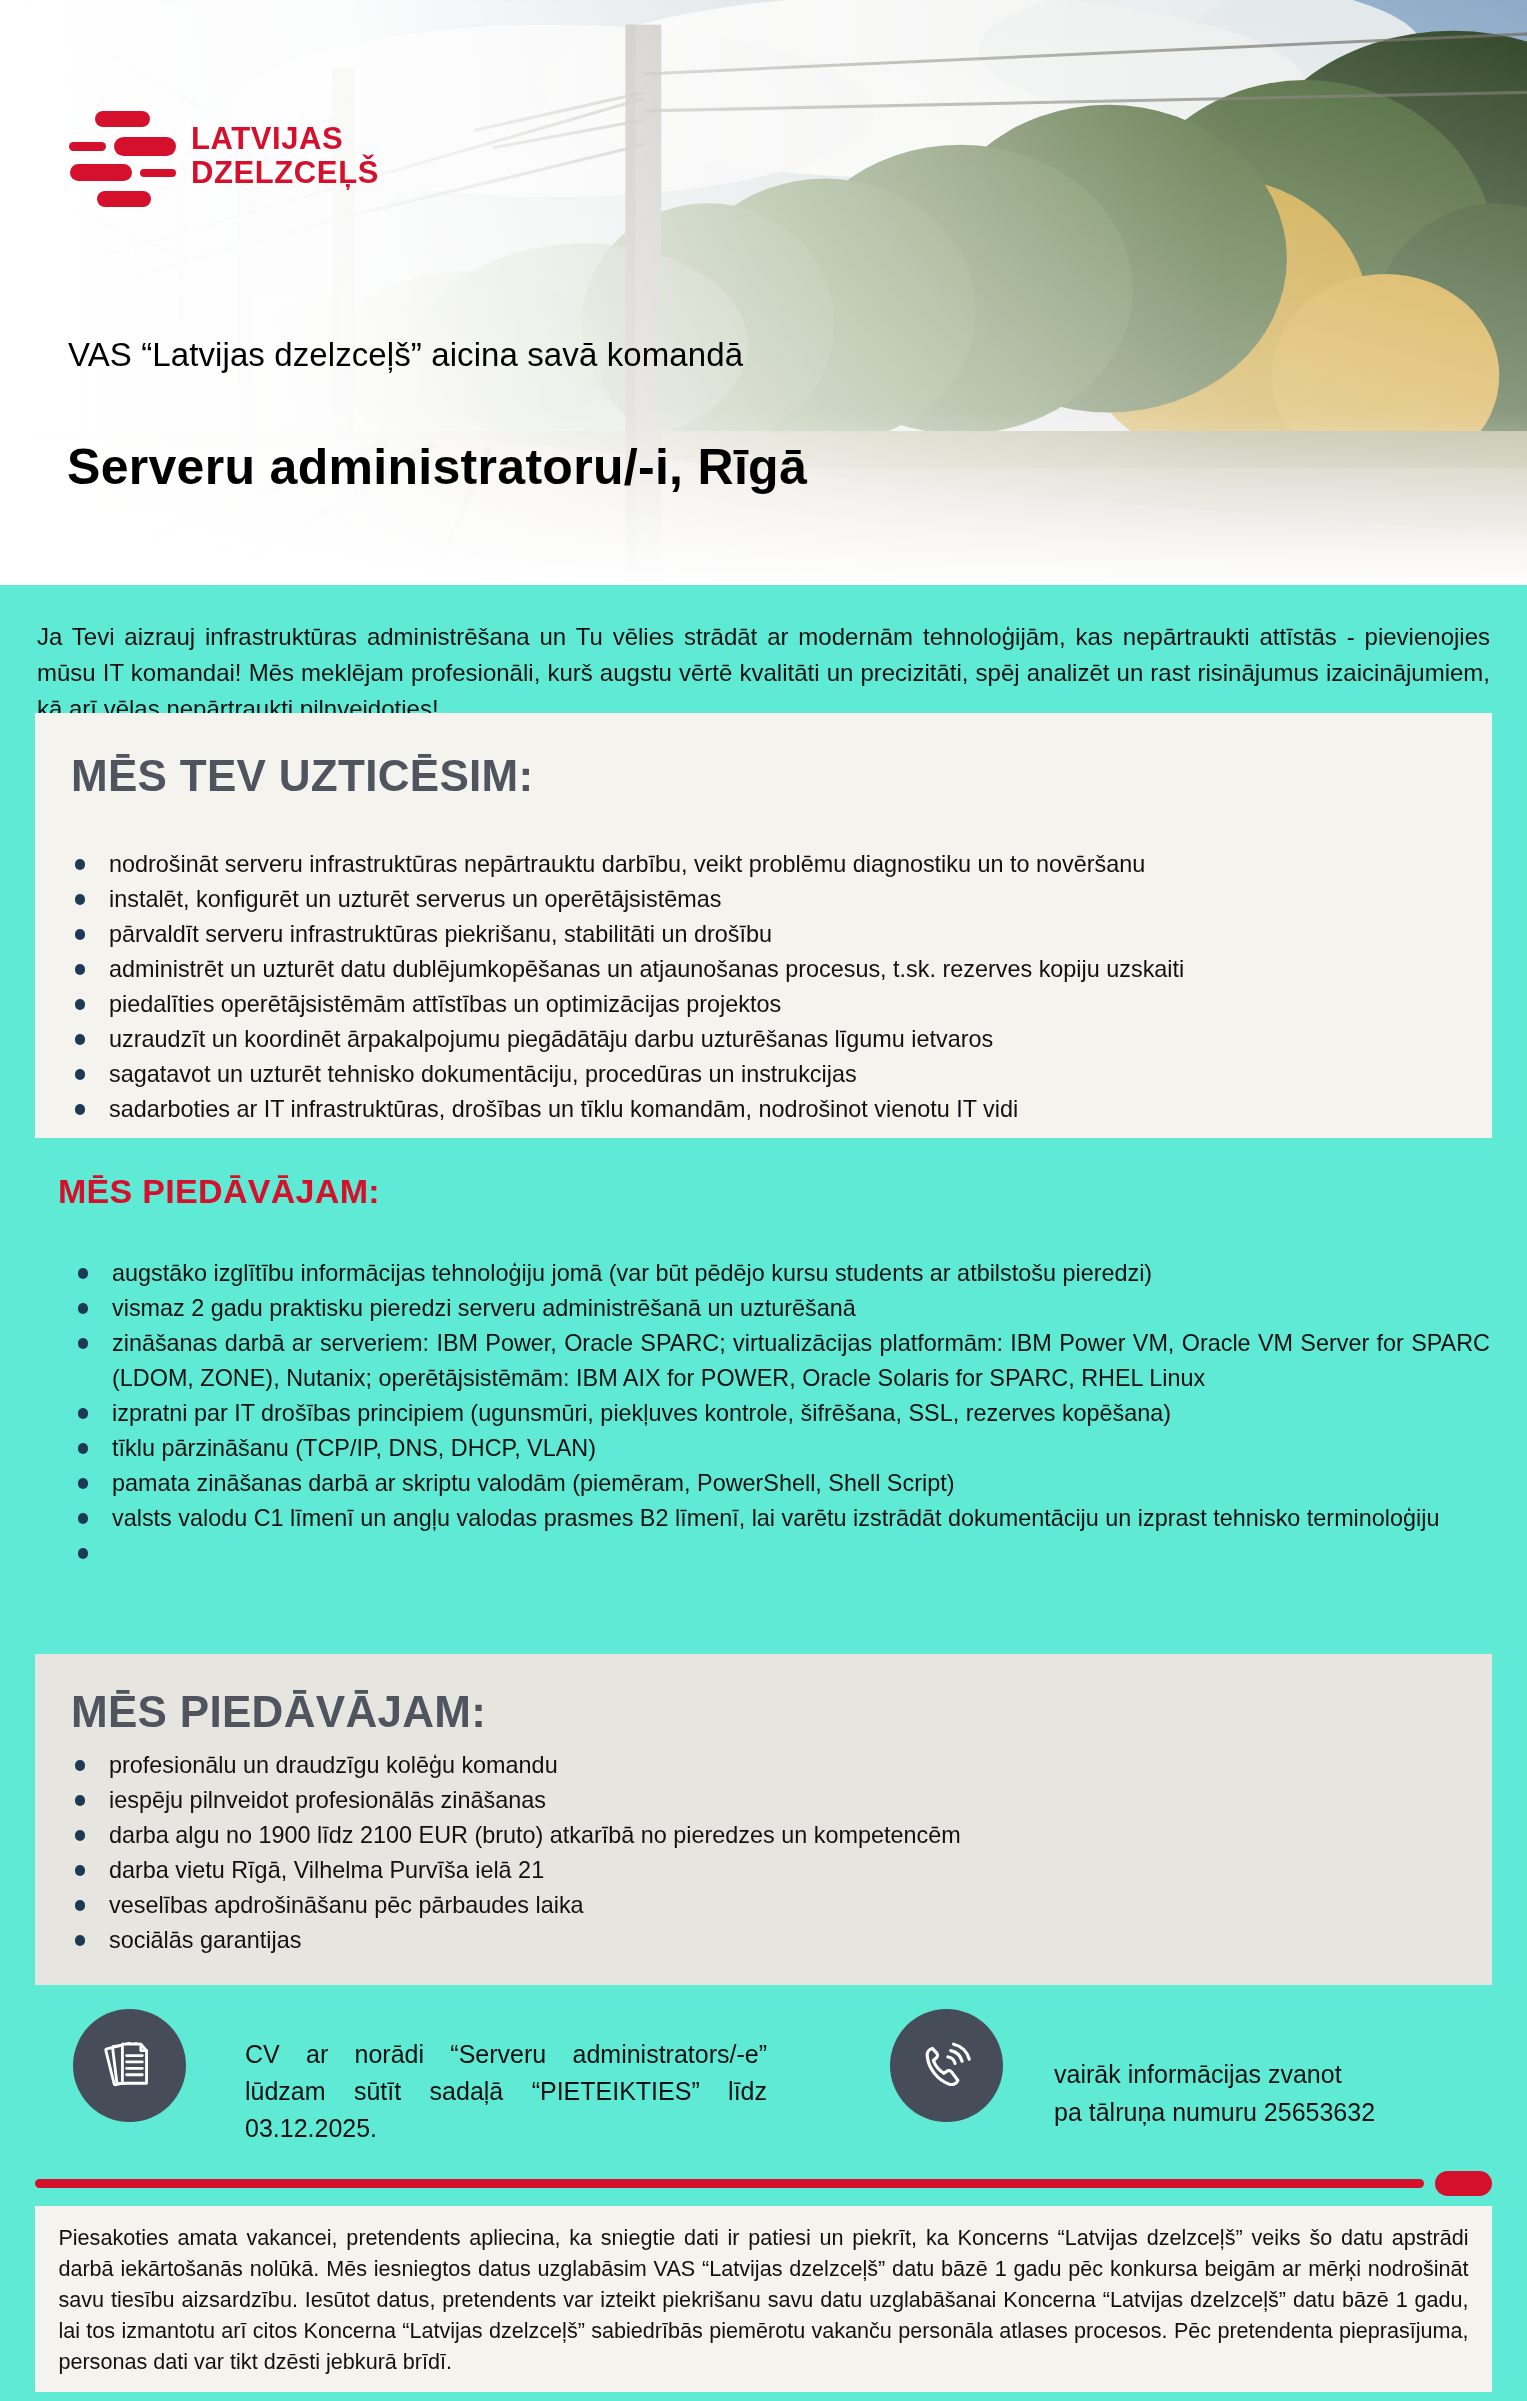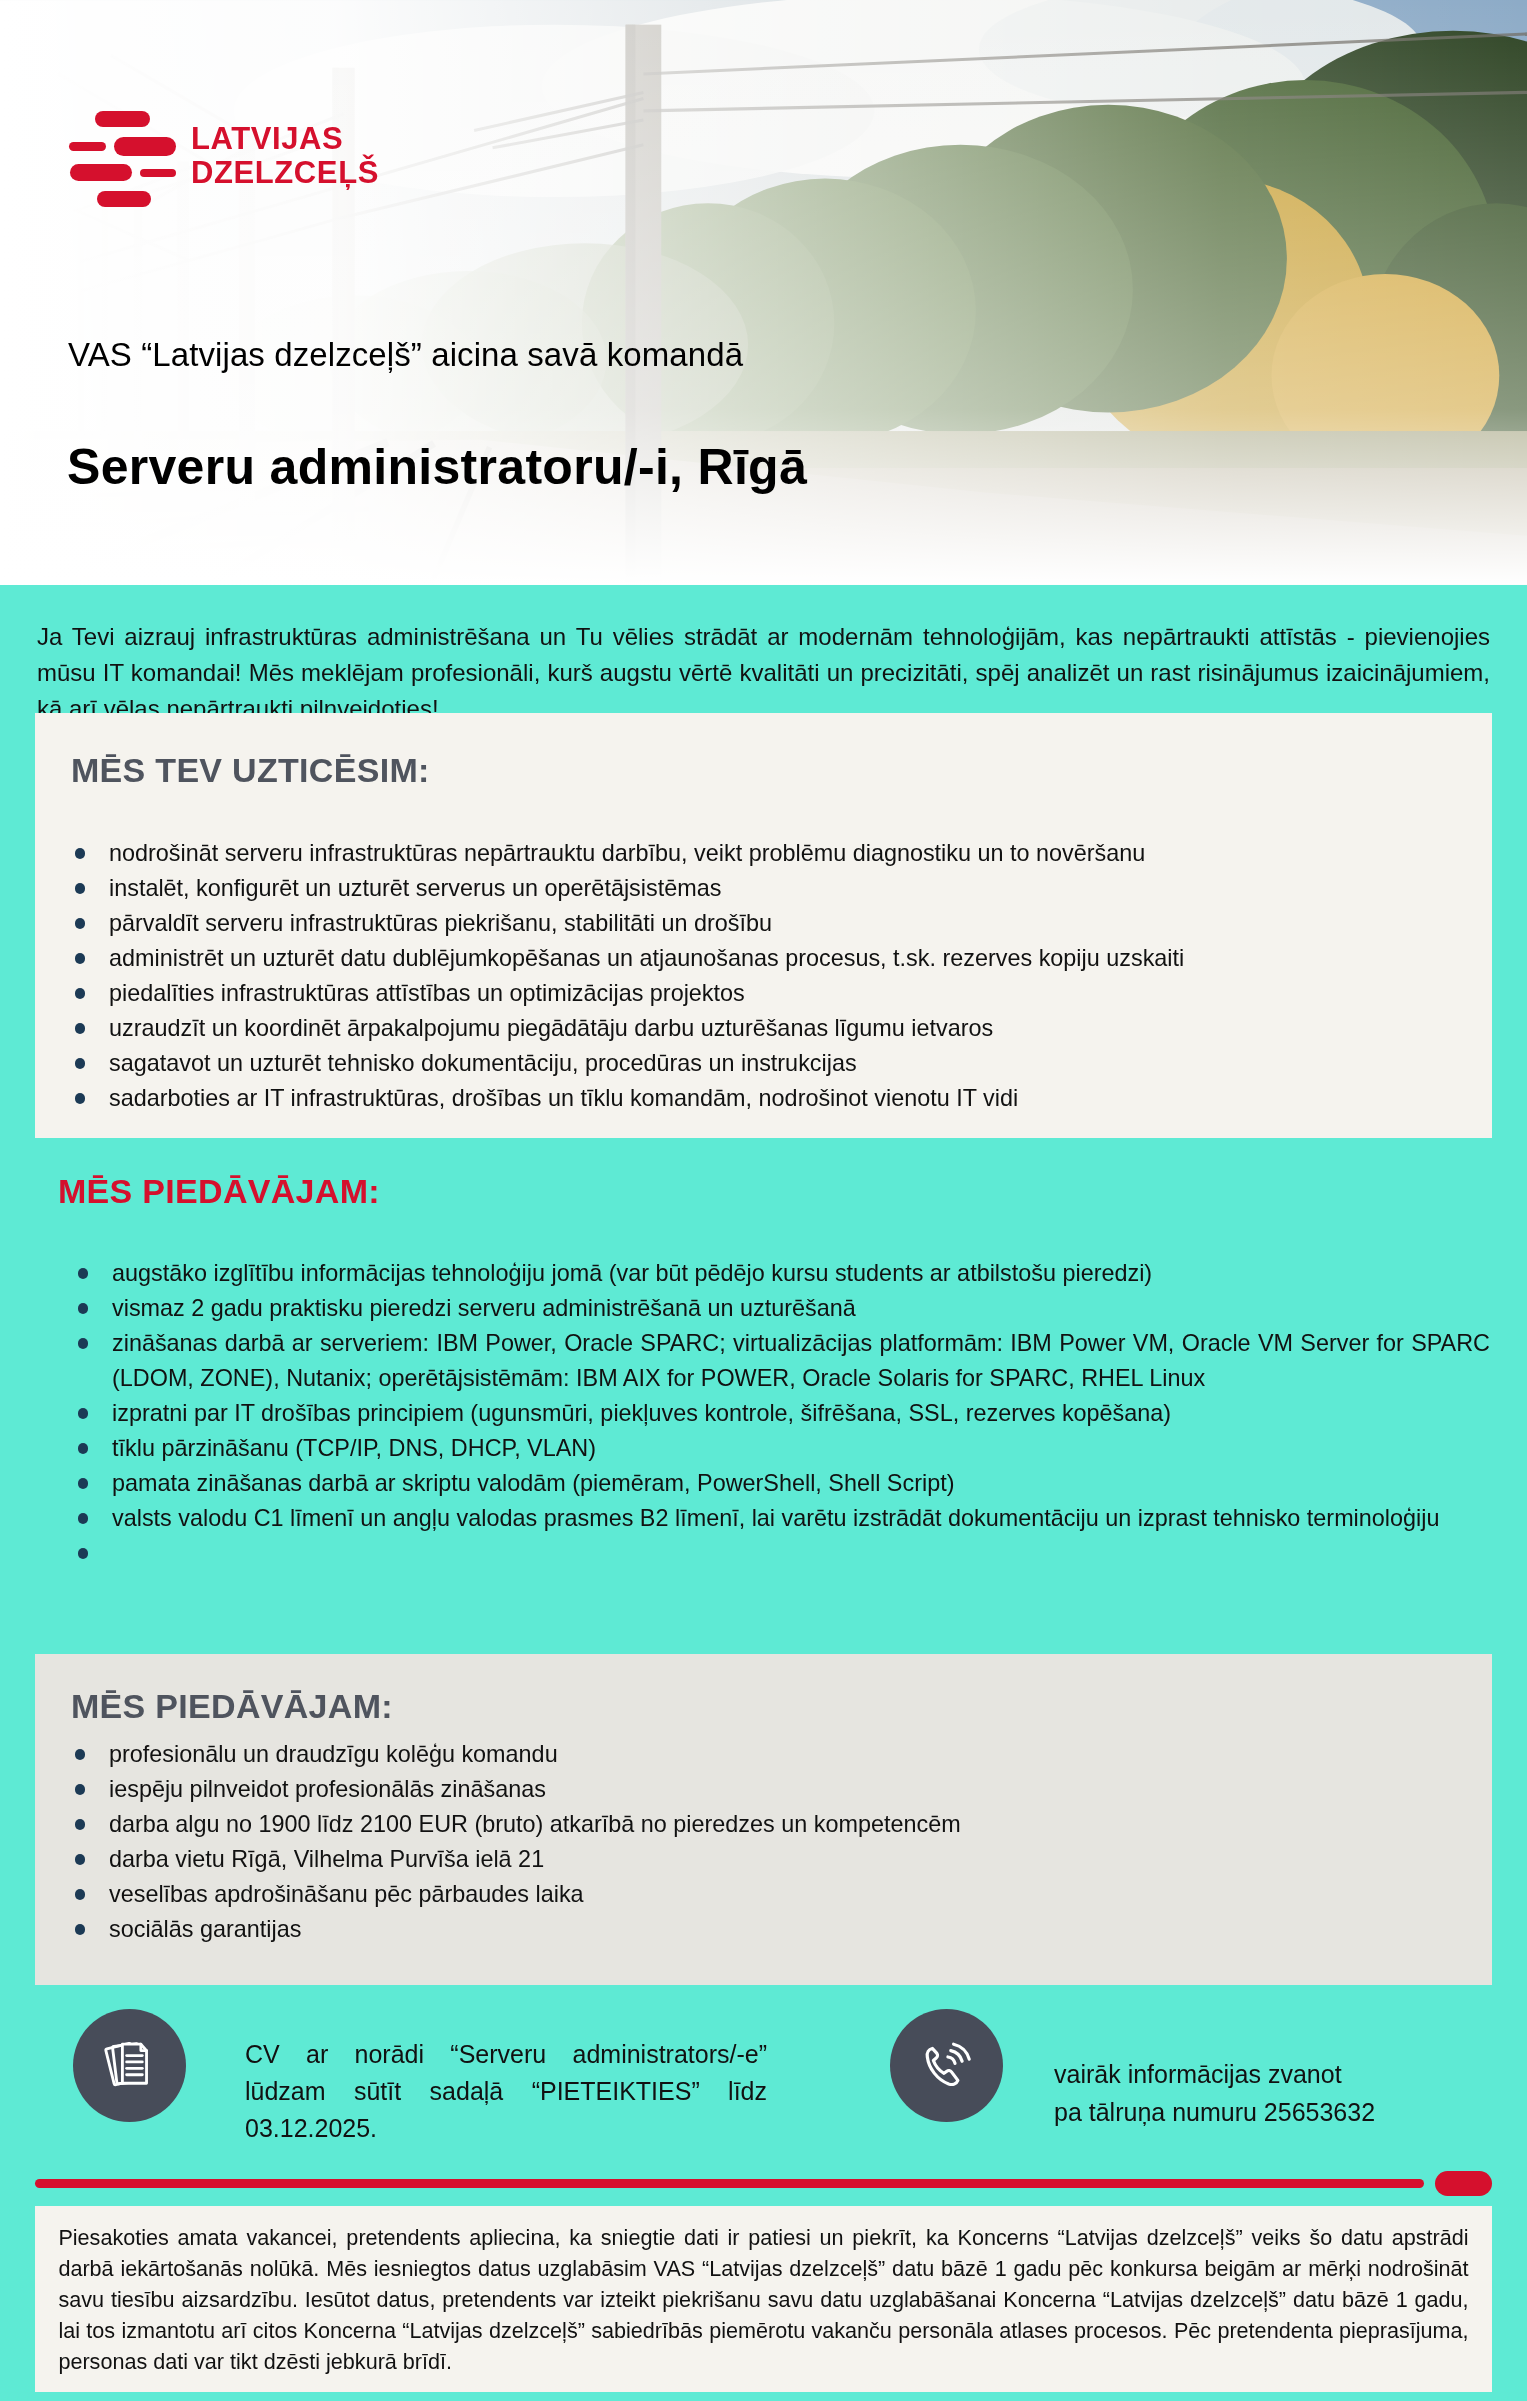--- a/index.html
+++ b/index.html
@@ -25,21 +25,21 @@
   }
   
   .subtitle{position:absolute;left:68px;top:336px;font-size:33px;letter-spacing:0.1px;color:#000;}
   .title{position:absolute;left:67px;top:438px;font-size:50px;font-weight:bold;color:#000;letter-spacing:0.3px;}
   
   .intro{position:absolute;left:37px;top:595px;width:1453px;font-size:24px;line-height:36px;text-align:justify;}
   
   .panel{position:absolute;left:35px;width:1457px;}
   .panel-1{top:713px;height:425px;background:#F5F3EE;}
   .panel-3{top:1654px;height:331px;background:#E6E5E0;}
-  .sec-heading{margin:0;font-size:34px;font-weight:bold;color:#4F545E;letter-spacing:0.3px;}
+  .sec-heading{margin:0;font-size:44px;font-weight:bold;color:#4F545E;letter-spacing:0.3px;}
   .panel-1 .sec-heading{padding:38px 0 0 36px;}
   .panel-3 .sec-heading{padding:33px 0 0 36px;}
   .sec2-heading{
     position:absolute;left:58px;top:1172px;margin:0;font-size:34px;font-weight:bold;
     color:#D5102D;letter-spacing:0.3px;
   }
   ul.bullets{list-style:none;margin:16px;padding:0;}
   ul.bullets li{position:relative;padding-left:38px;font-size:23.4px;line-height:35px;text-align:justify;}
   ul.bullets .dot{position:absolute;left:3.7px;top:12.3px;width:10.5px;height:10.5px;border-radius:50%;background:#1C3A55;}
   .panel-1 ul.bullets{margin:46px 28px 0 36px;}
@@ -161,21 +161,21 @@
 
   <p class="intro">Ja Tevi aizrauj infrastruktūras administrēšana un Tu vēlies strādāt ar modernām tehnoloģijām, kas nepārtraukti attīstās - pievienojies mūsu IT komandai! Mēs meklējam profesionāli, kurš augstu vērtē kvalitāti un precizitāti, spēj analizēt un rast risinājumus izaicinājumiem, kā arī vēlas nepārtraukti pilnveidoties!</p>
 
   <section class="panel panel-1">
     <h2 class="sec-heading">MĒS TEV UZTICĒSIM:</h2>
     <ul class="bullets">
       <li><span class="dot"></span><span>nodrošināt serveru infrastruktūras nepārtrauktu darbību,  veikt problēmu diagnostiku un to novēršanu</span></li>
       <li><span class="dot"></span><span>instalēt, konfigurēt un uzturēt serverus un operētājsistēmas</span></li>
       <li><span class="dot"></span><span>pārvaldīt serveru infrastruktūras piekrišanu, stabilitāti un drošību</span></li>
       <li><span class="dot"></span><span>administrēt un uzturēt datu dublējumkopēšanas un atjaunošanas procesus, t.sk. rezerves kopiju uzskaiti</span></li>
-      <li><span class="dot"></span><span>piedalīties infrastruktūras attīstības un optimizācijas projektos</span></li>
+      <li><span class="dot"></span><span>piedalīties operētājsistēmām attīstības un optimizācijas projektos</span></li>
       <li><span class="dot"></span><span>uzraudzīt un koordinēt ārpakalpojumu piegādātāju darbu uzturēšanas līgumu ietvaros</span></li>
       <li><span class="dot"></span><span>sagatavot un uzturēt tehnisko dokumentāciju, procedūras un instrukcijas</span></li>
       <li><span class="dot"></span><span>sadarboties ar IT infrastruktūras, drošības un tīklu komandām, nodrošinot vienotu IT vidi</span></li>
     </ul>
   </section>
 
   <h2 class="sec2-heading">MĒS PIEDĀVĀJAM:</h2>
   <ul class="bullets sec2-list">
     <li><span class="dot"></span><span>augstāko izglītību informācijas tehnoloģiju jomā (var būt pēdējo kursu students ar atbilstošu pieredzi)</span></li>
     <li><span class="dot"></span><span>vismaz 2 gadu praktisku pieredzi serveru administrēšanā un uzturēšanā</span></li>

